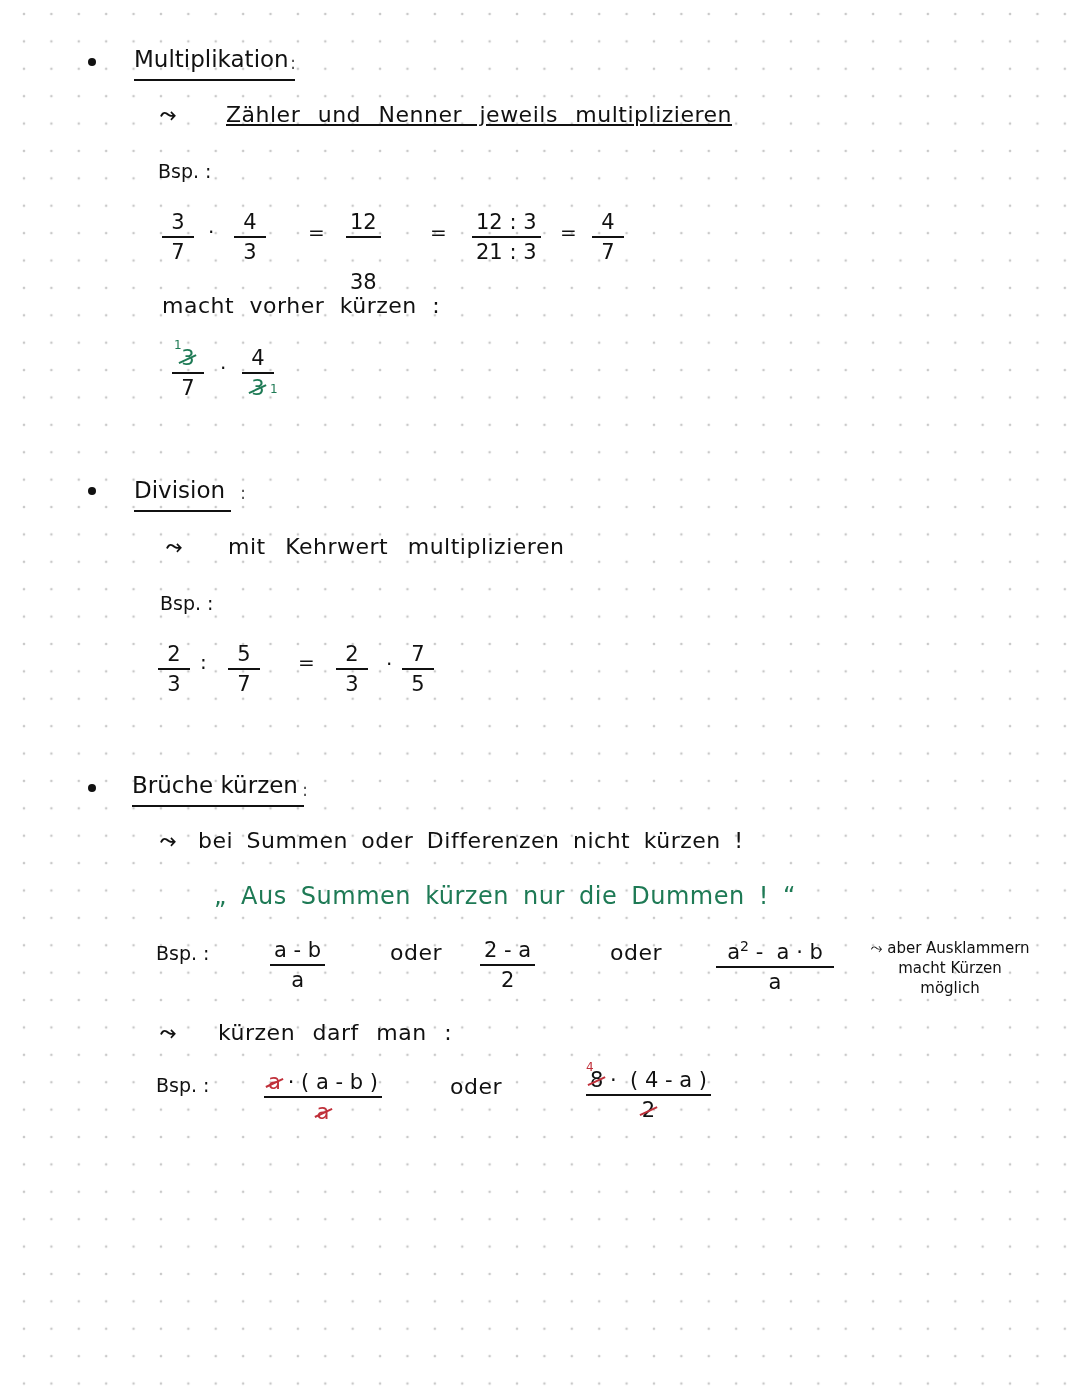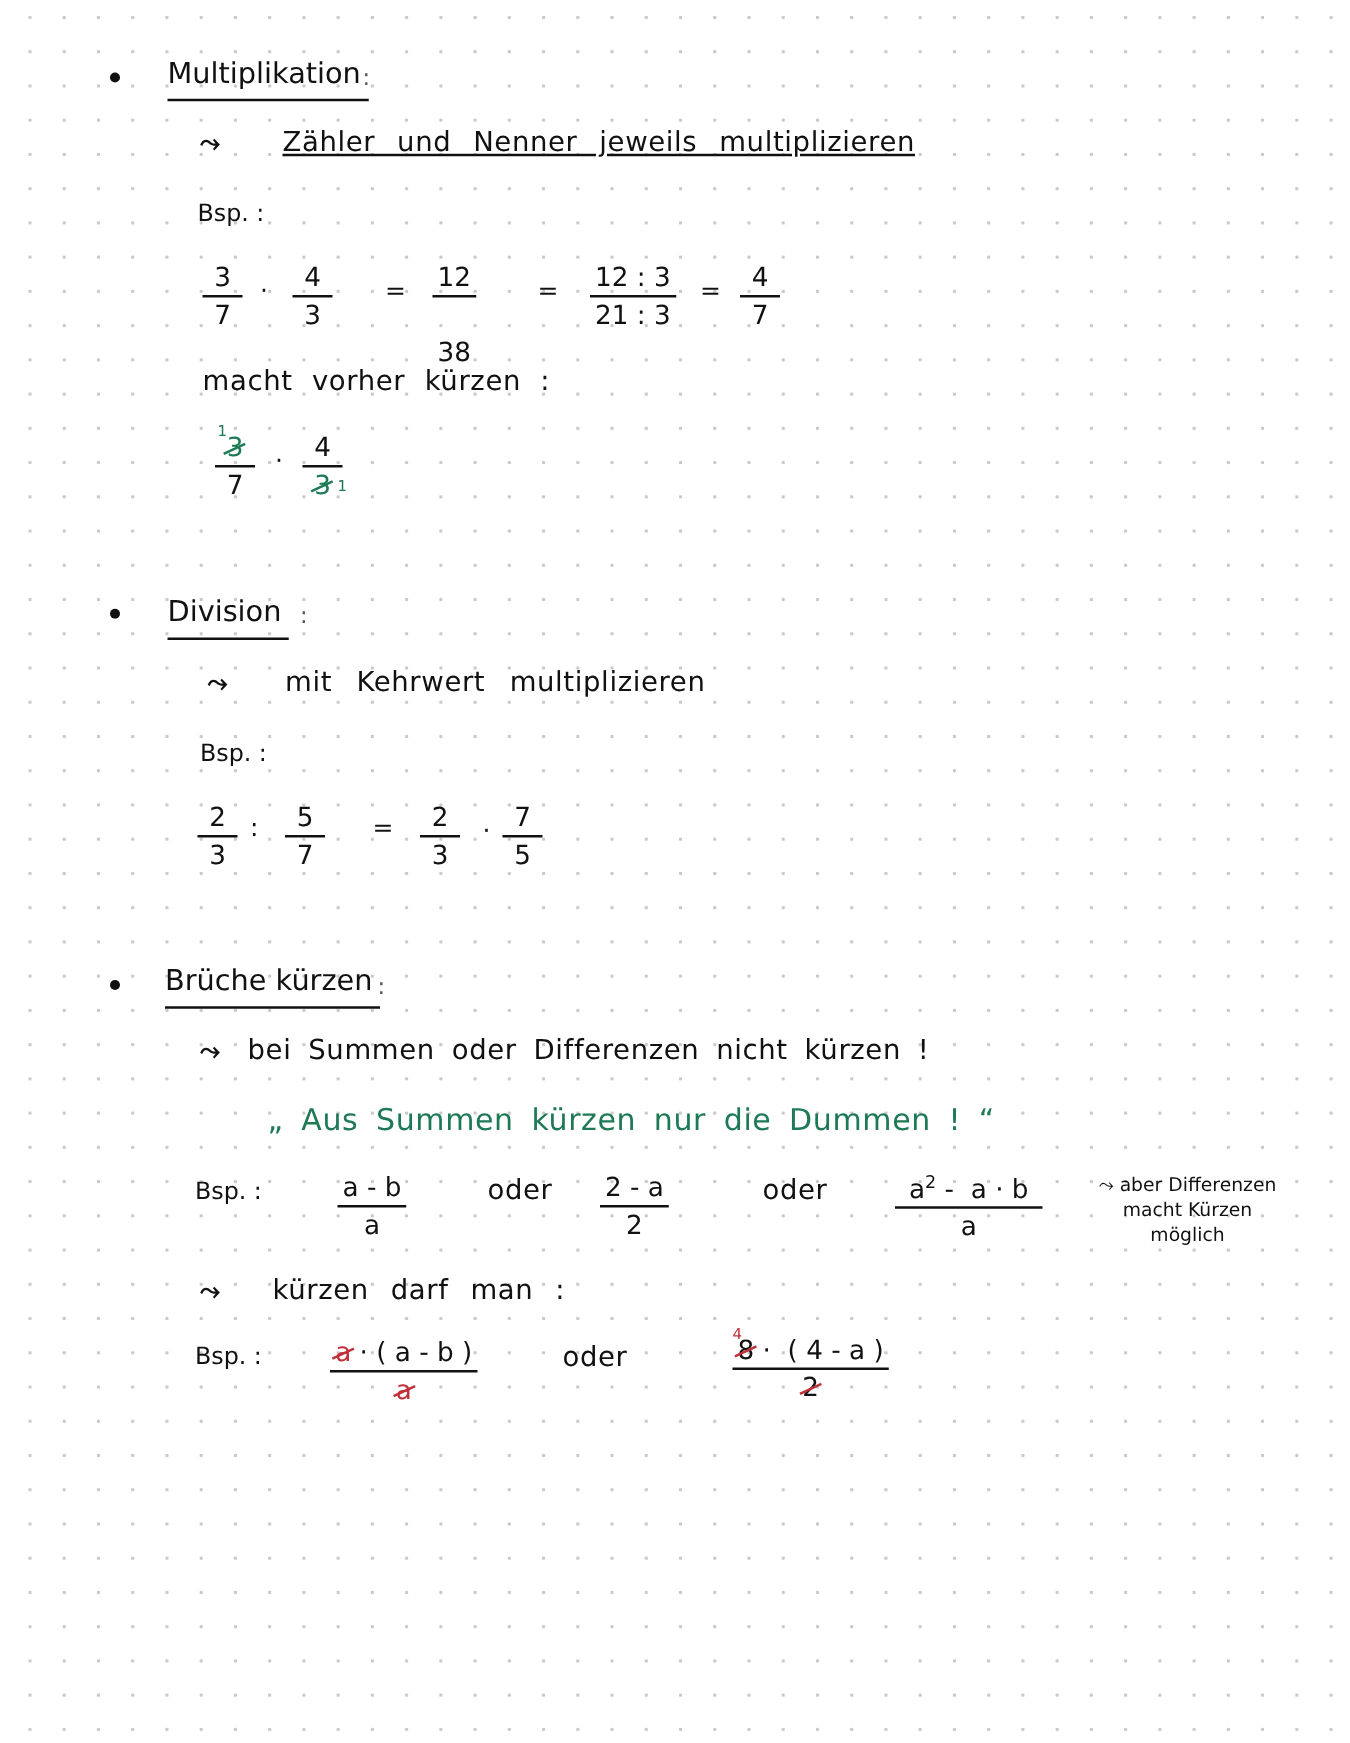--- a/index.html
+++ b/index.html
@@ -143,21 +143,21 @@
 </div>
 <div class="abs txt" style="left:610px;top:940px;">oder</div>
 <div class="abs frac" style="left:716px;top:934px;">
   <span class="num" style="min-width:110px;text-align:center;">
     <span>a</span><sup style="font-size:14px;">2</sup><span style="white-space:pre;"> -  a · b</span>
   </span>
   <span class="den">a</span>
 </div>
 
 <div class="abs note" style="left:860px;top:938px;width:180px;">
-  <div>⤳ aber Differenzen</div>
+  <div>⤳ aber Ausklammern</div>
   <div>macht Kürzen</div>
   <div>möglich</div>
 </div>
 
 <div class="abs arrow" style="left:160px;top:1020px;">⤳</div>
 <div class="abs txt" style="left:218px;top:1020px;word-spacing:10px;">kürzen darf man :</div>
 
 <div class="abs small" style="left:156px;top:1074px;">Bsp. :</div>
 
 <div class="abs frac" style="left:264px;top:1070px;">

